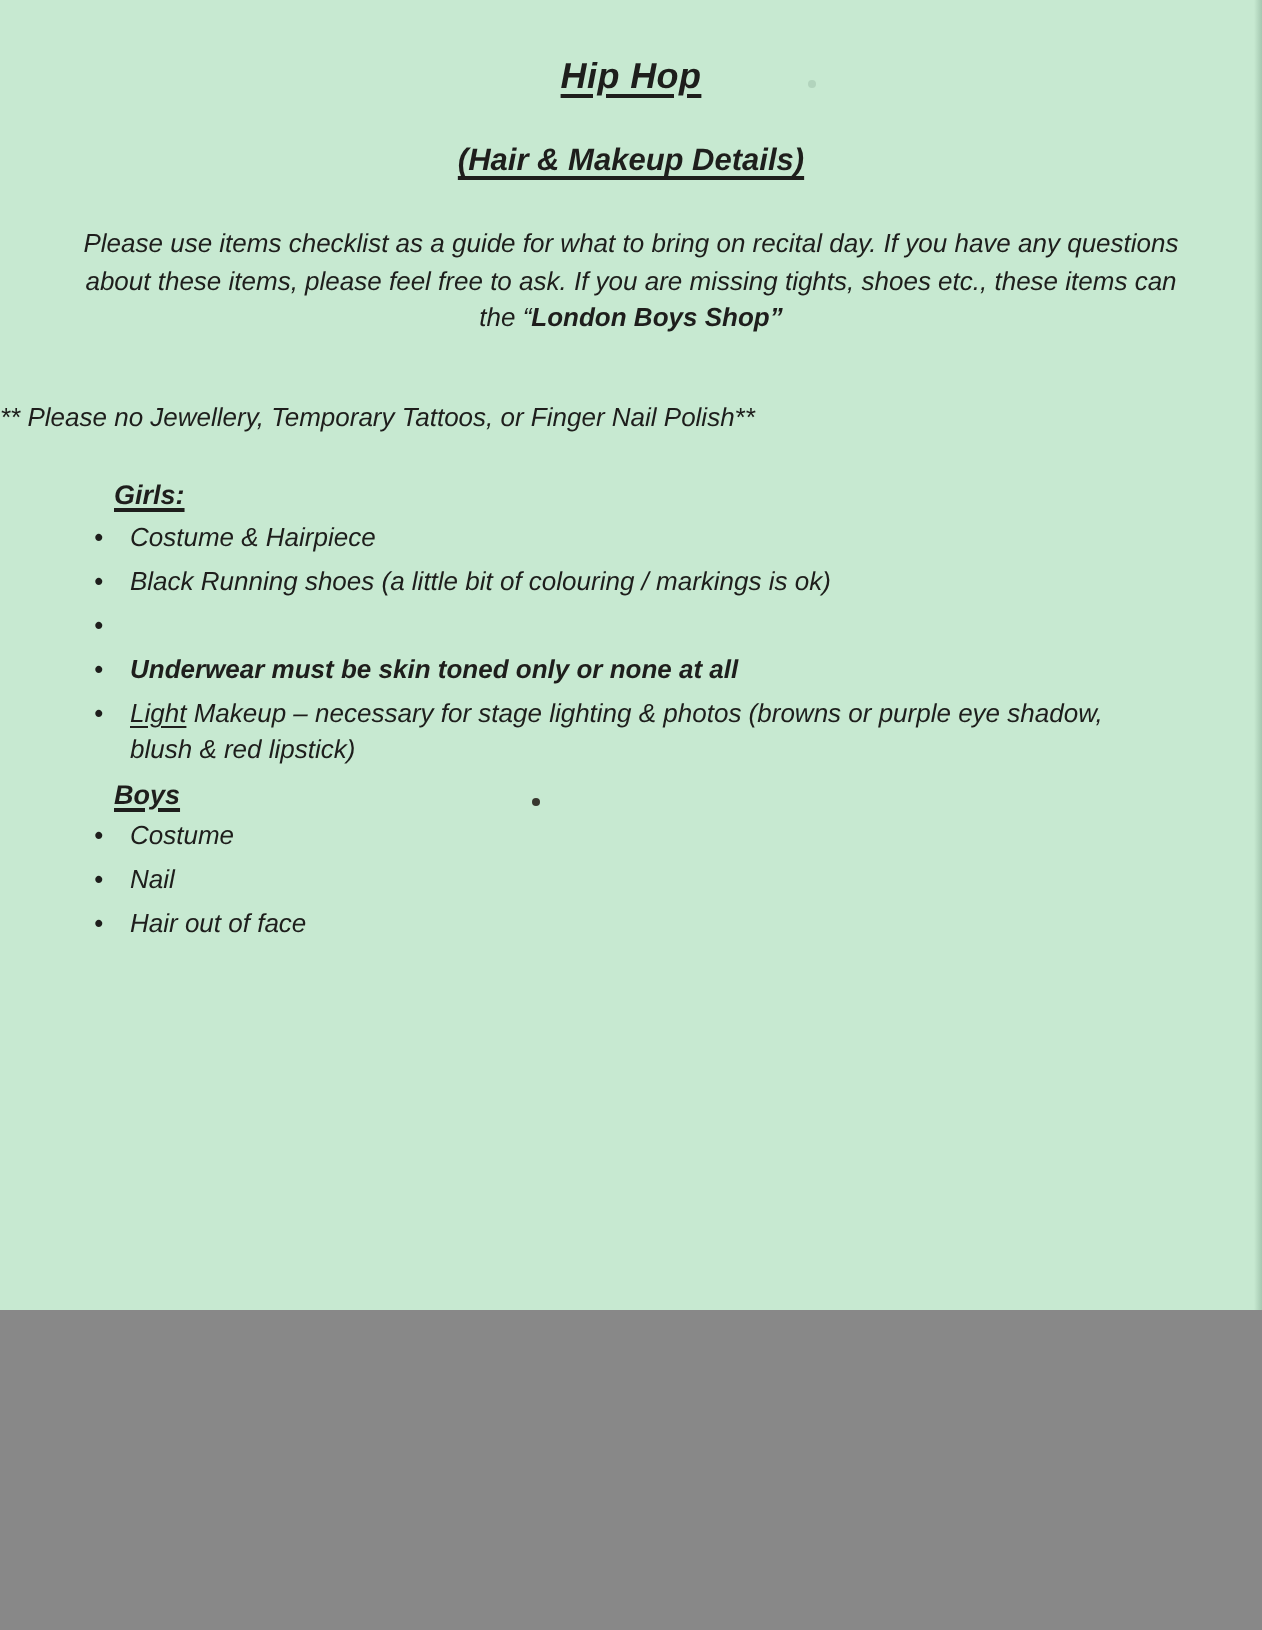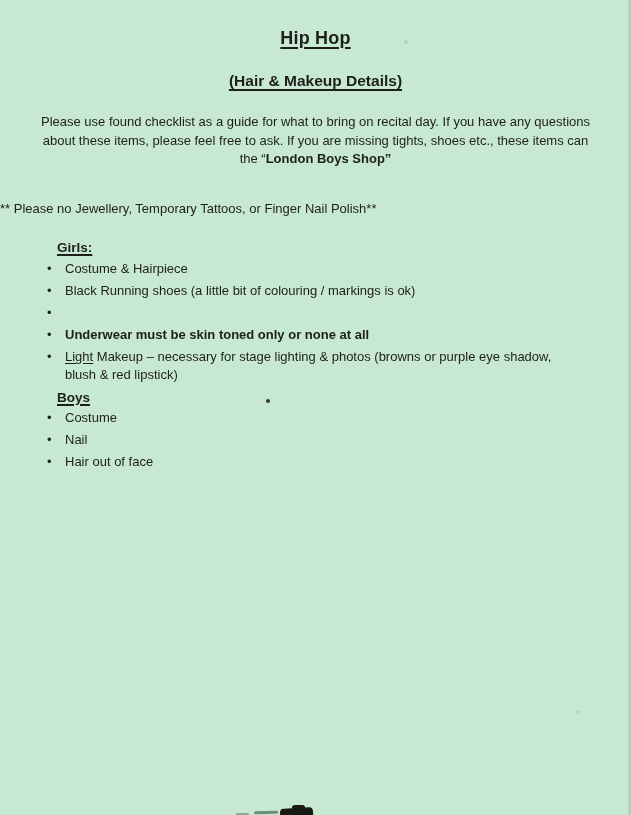--- a/index.html
+++ b/index.html
@@ -3,24 +3,25 @@
 <meta charset="utf-8">
 <style>
   html, body { margin: 0; padding: 0; }
   body {
     font-family: "Liberation Sans", sans-serif;
     background: #888;
   }
   .page {
     position: relative;
     width: 631px;
-    height: 815px;
+    height: 655px;
     background: #c7e9d1;
     color: #1e1e1c;
     overflow: hidden;
+    font-style: italic;
   }
   
   .edge-shadow-right {
     position: absolute;
     top: 0; right: 0;
     width: 4px; height: 100%;
     background: linear-gradient(to right, rgba(40,80,60,0), rgba(40,80,60,0.22));
     pointer-events: none;
   }
   .title-wrap {
@@ -127,21 +128,21 @@
 
   <div class="title-wrap">
     <span class="doc-title">Hip Hop</span>
   </div>
 
   <div class="subtitle-wrap">
     <span class="doc-subtitle">(Hair &amp; Makeup Details)</span>
   </div>
 
   <div class="intro">
-    <div><span>Please use found checklist as a guide for what to bring on recital day. If you have any questions</span></div>
+    <div><span>Please use items checklist as a guide for what to bring on recital day. If you have any questions</span></div>
     <div><span>about these items, please feel free to ask. If you are missing tights, shoes etc., these items can</span></div>
     <div><span>the “</span><span class="bold">London Boys Shop”</span></div>
   </div>
 
   <div class="note">** Please no Jewellery, Temporary Tattoos, or Finger Nail Polish**</div>
 
   <div class="section-heading girls-heading">Girls:</div>
 
   <ul class="checklist girls-list">
     <li>

